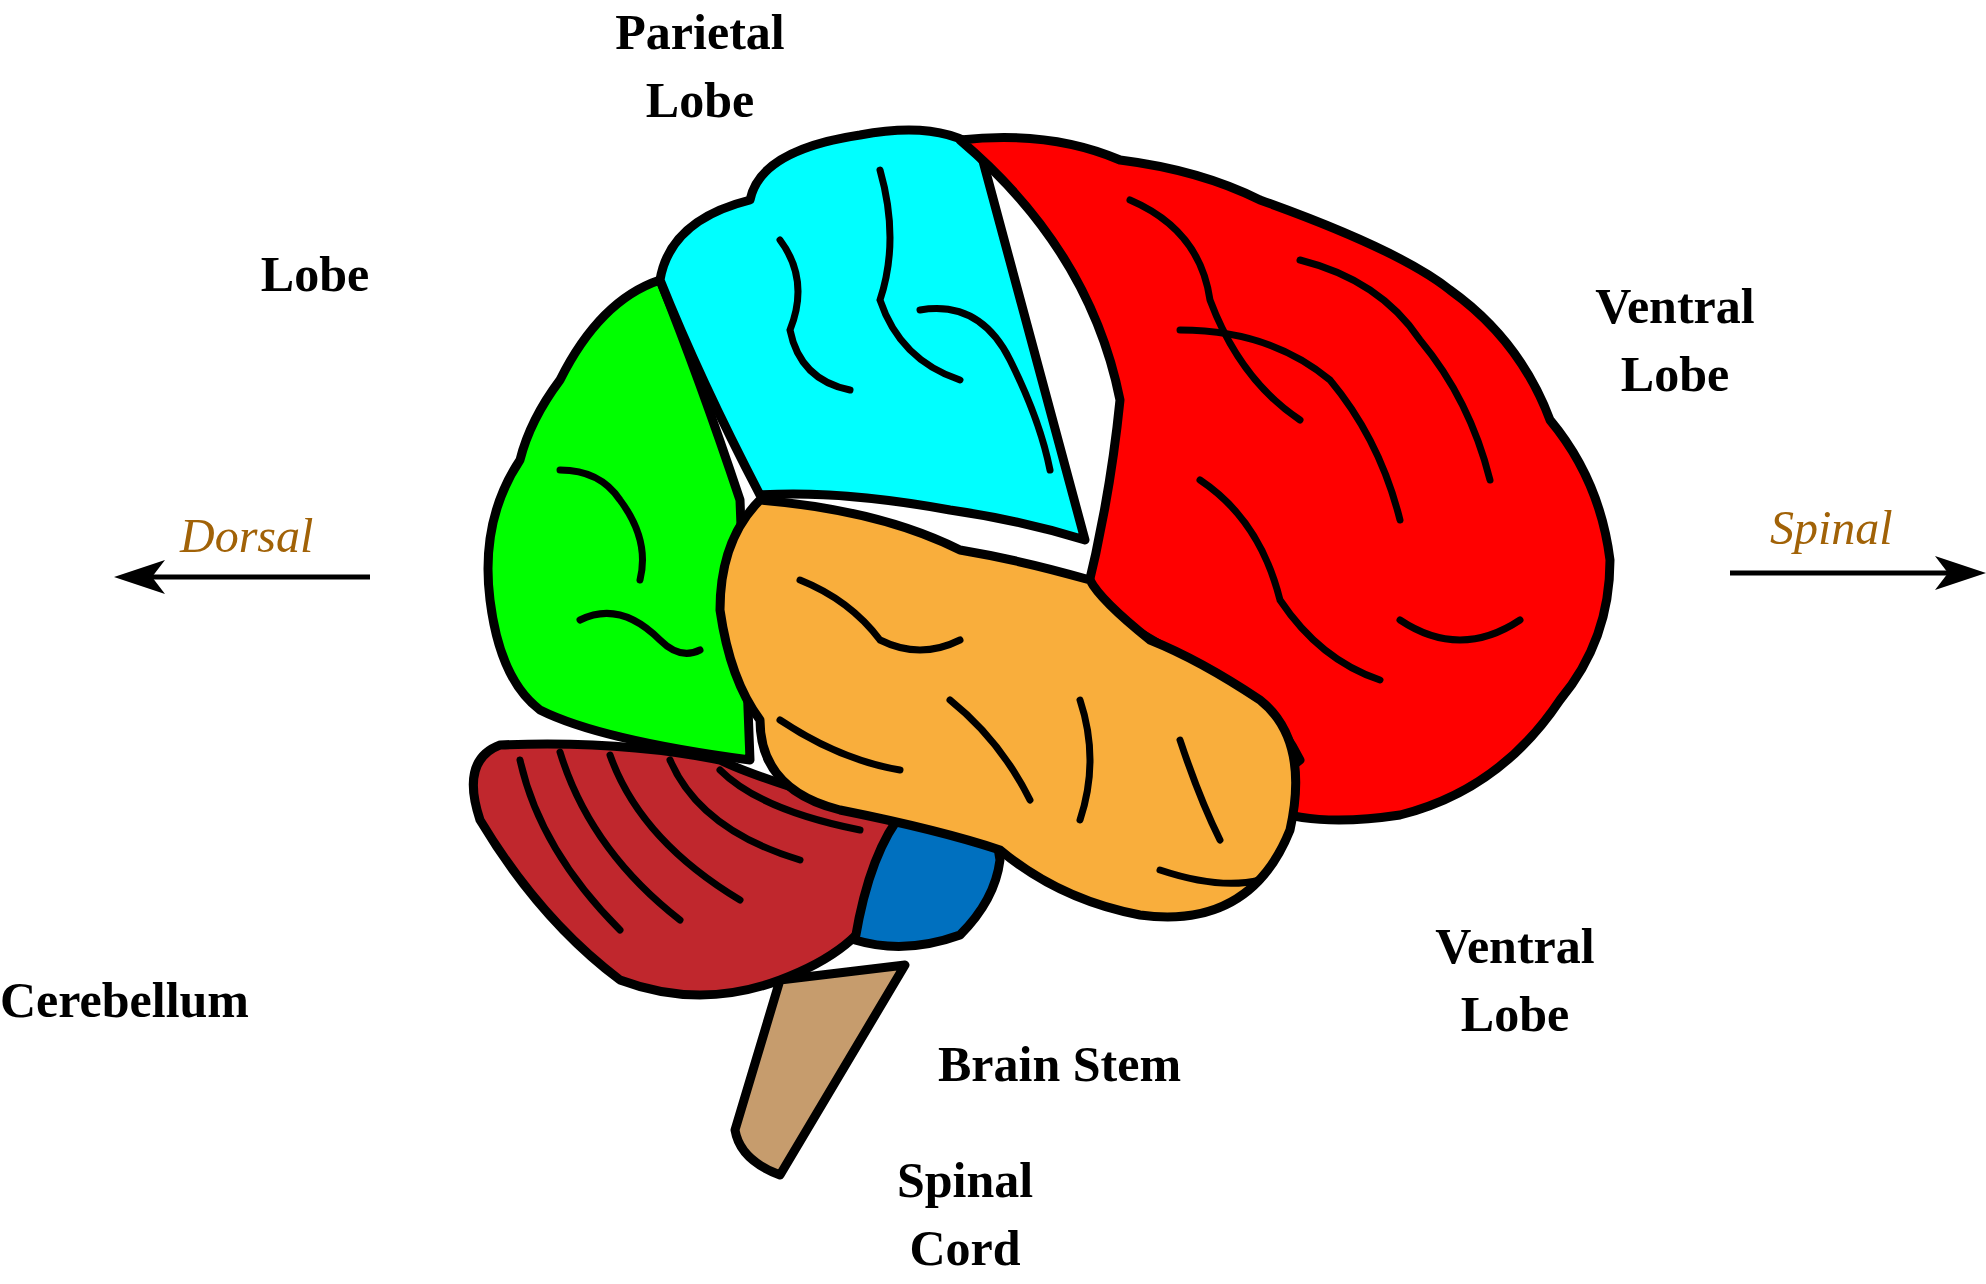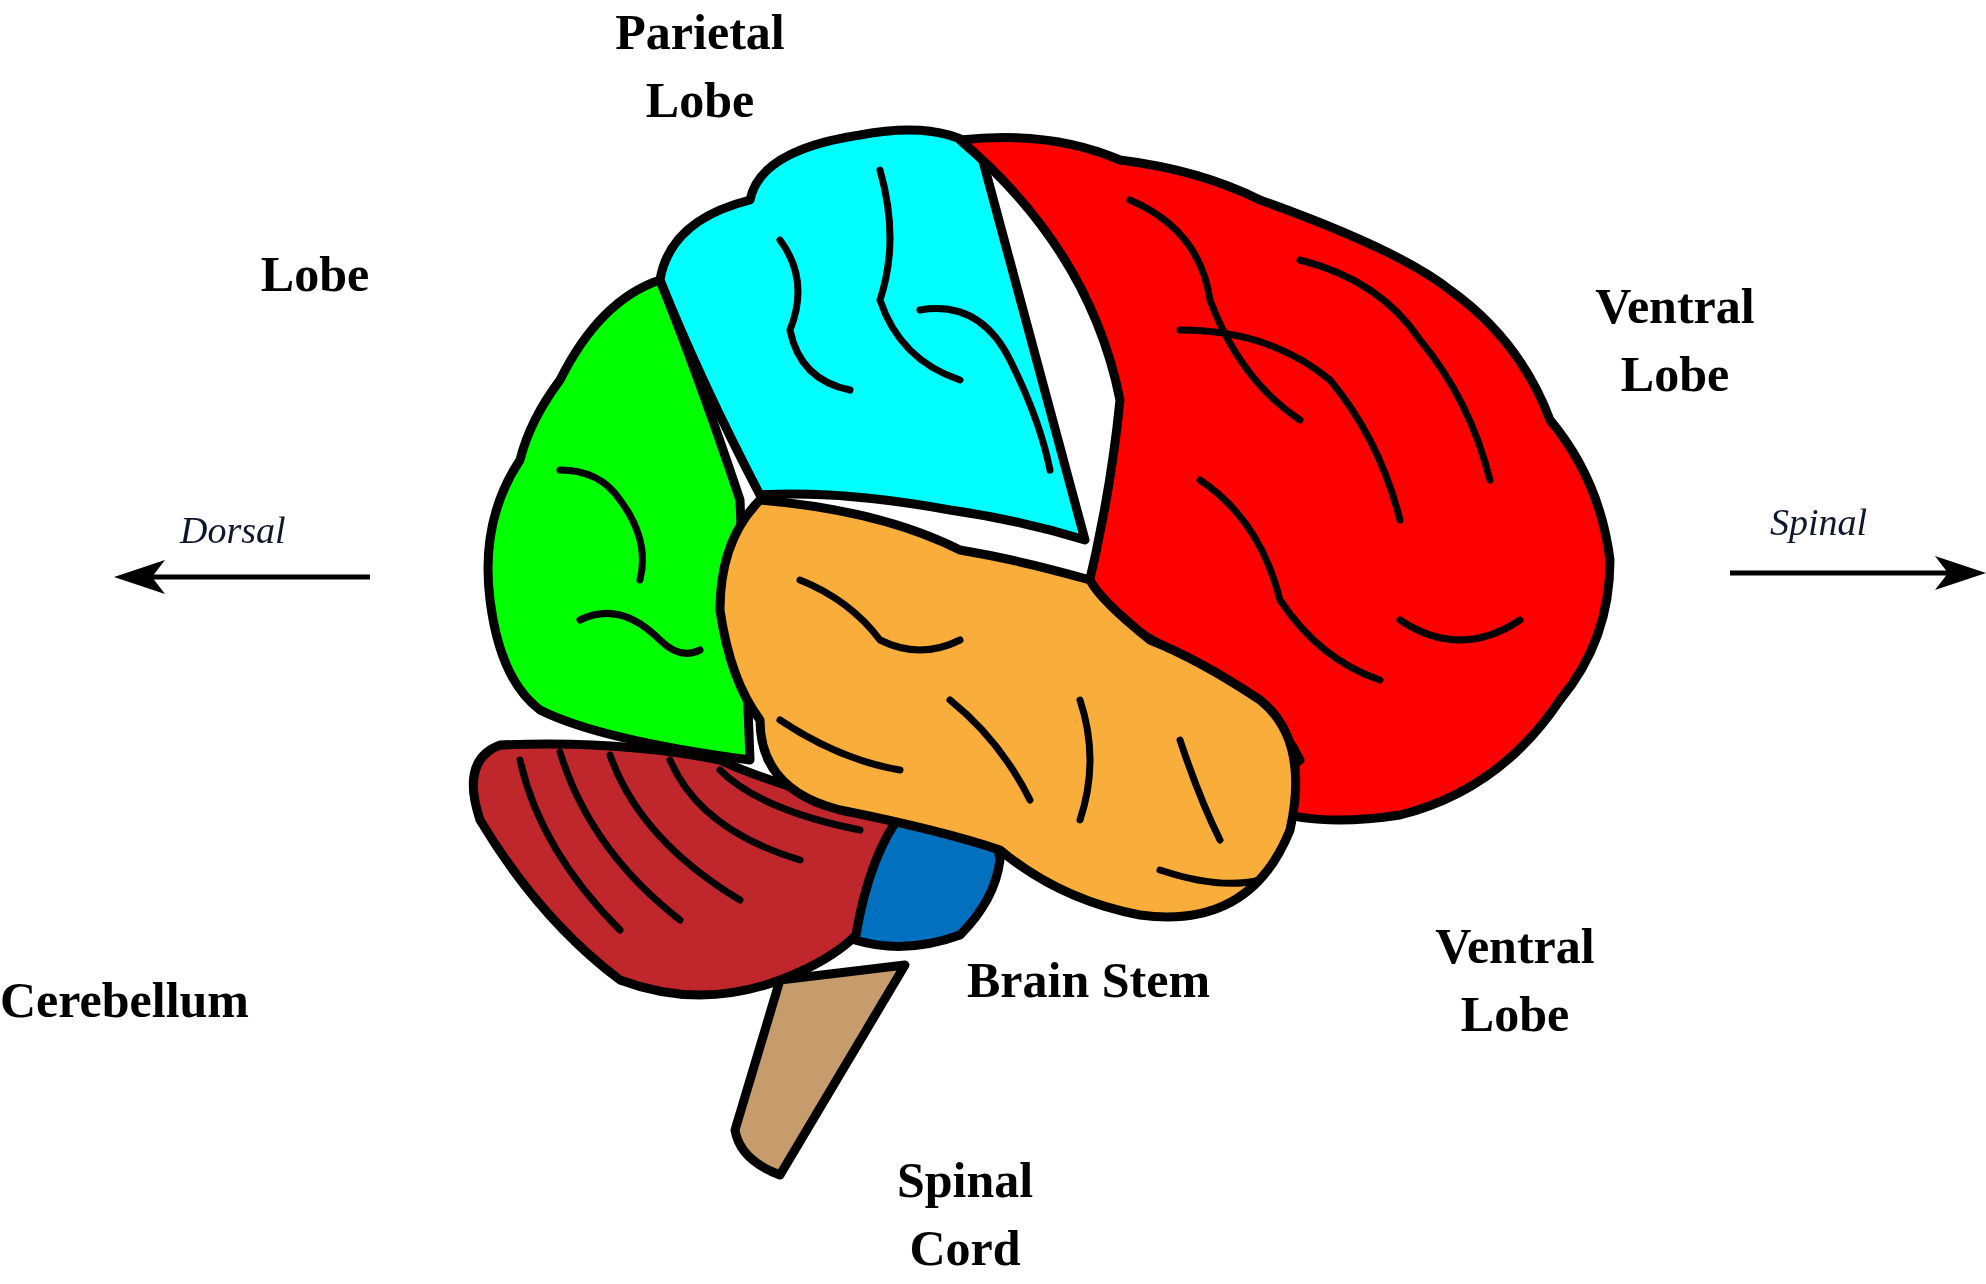--- a/index.html
+++ b/index.html
@@ -1,18 +1,18 @@
 <!DOCTYPE html>
 <html><head>
   <meta charset="utf-8">
   <style>
     html, body { margin: 0; padding: 0; background: #ffffff; }
     body { width: 1986px; height: 1284px; position: relative; overflow: hidden; font-family: "Liberation Serif", "DejaVu Serif", serif; }
     .label { position: absolute; font-weight: bold; font-size: 50px; line-height: 68px; text-align: center; color: #000; white-space: nowrap; }
-    .dir { position: absolute; font-style: italic; font-size: 38px; color: #0f172a; }
+    .dir { position: absolute; font-style: italic; font-size: 48px; color: #a16207; }
     svg#brain { position: absolute; left: 0; top: 0; }
   </style>
 </head>
 <body>
 
 <svg id="brain" width="1986" height="1284" viewBox="0 0 1986 1284">
   <g stroke="#000" stroke-width="9" stroke-linejoin="round" stroke-linecap="round">
 
     <path class="fill-spinal" d="M780,980 L735,1130 Q740,1160 780,1175 L905,965 Z" fill="#c69c6d"></path>
 
@@ -77,21 +77,21 @@
   <div>Lobe</div>
 </div>
 
 <div class="label" style="left:1380px; top:912px; width:270px;">
   <div>Ventral</div>
   <div>Lobe</div>
 </div>
 
 <div class="label" style="left:0px; top:966px;font-family:Liberation Serif, serif;">Cerebellum</div>
 
-<div class="label" style="left:938px; top:946px;margin-left:29px;">Brain Stem</div>
+<div class="label" style="left:938px; top:1030px;">Brain Stem</div>
 
 <div class="label" style="left:860px; top:1146px; width:210px;">
   <div>Spinal</div>
   <div>Cord</div>
 </div>
 
 <div class="dir" style="left:180px; top:508px;">Dorsal</div>
 <div class="dir" style="left:1770px; top:500px;">Spinal</div>
 
 </body></html>

